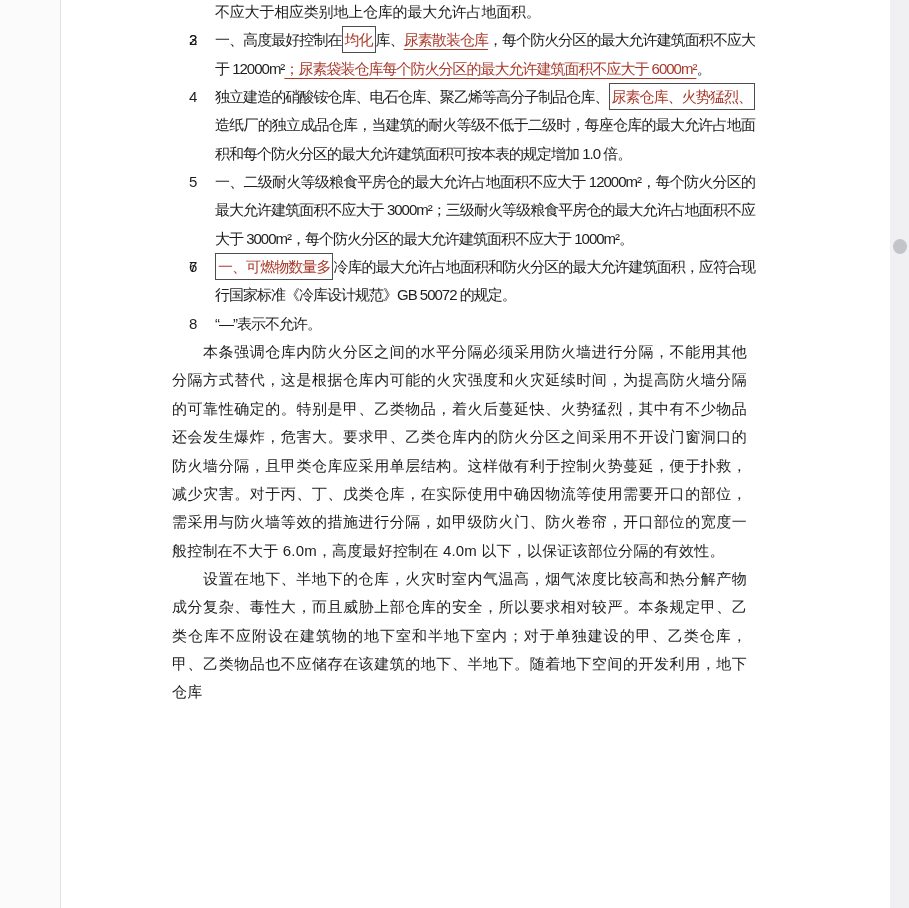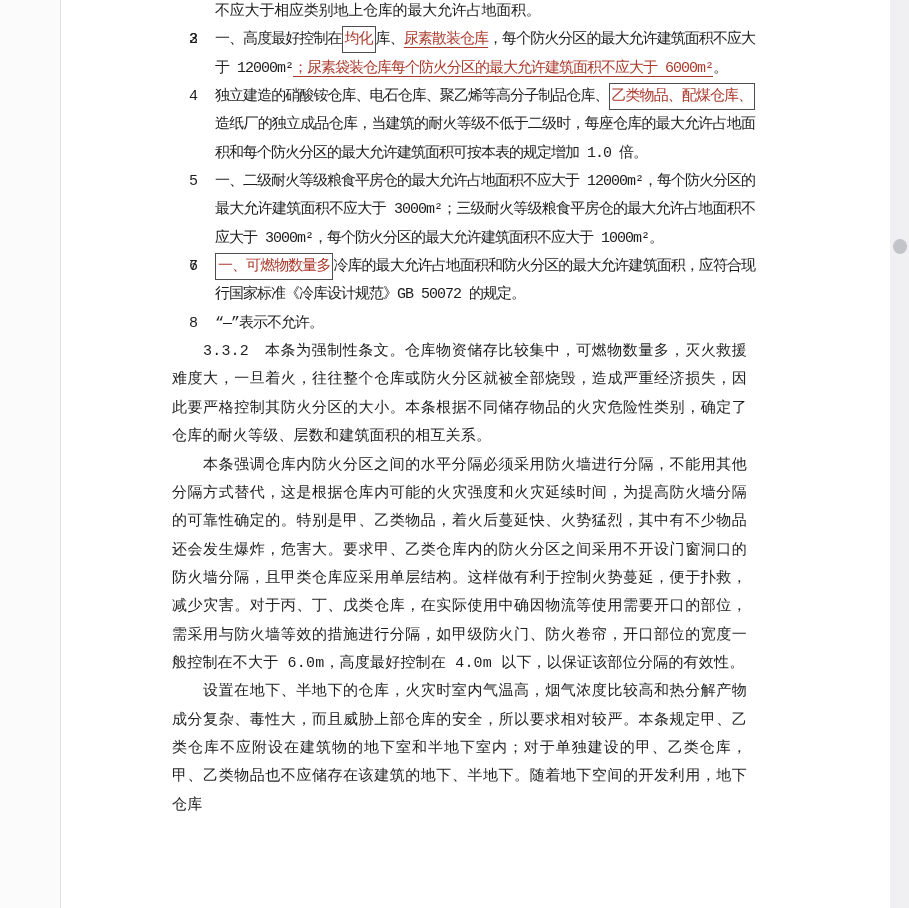--- a/index.html
+++ b/index.html
@@ -9,21 +9,21 @@
     --page-bg:#ffffff;
     --gutter-bg:#fbfbfb;
     --gutter-line:#e0e0e0;
     --track:#f0f0f2;
     --thumb:#c2c4ca;
   }
   *{margin:0;padding:0;box-sizing:border-box;}
   html,body{width:909px;height:908px;overflow:hidden;background:#fff;}
   .screen{
     position:relative;width:909px;height:908px;background:var(--page-bg);
-    font-family:Liberation Mono, monospace;
+    font-family:Liberation Sans, sans-serif;
     color:var(--text);
   }
   .left-gutter{
     position:absolute;left:0;top:0;width:61px;height:100%;
     background:var(--gutter-bg);border-right:1px solid var(--gutter-line);
   }
   .scroll-strip{
     position:absolute;right:0;top:0;width:19px;height:100%;
     background:var(--track);
   }
@@ -59,30 +59,29 @@
 
 <div class="screen">
   <div class="left-gutter"></div>
 
   <div class="text-block">
     <div class="intro-line">不应大于相应类别地上仓库的最大允许占地面积。</div>
 
     <div id="notes-list">
         <div class="list-item"><span class="item-num">2</span></div>
         <div class="list-item"><span class="item-num">3</span><span class="seg-normal">一、高度最好控制在</span><span class="seg-boxred">均化</span><span class="seg-normal">库、</span><span class="seg-redu">尿素散装仓库</span><span class="seg-normal">，每个防火分区的最大允许建筑面积不应大于 12000m²</span><span class="seg-redu">；尿素袋装仓库每个防火分区的最大允许建筑面积不应大于 6000m²</span><span class="seg-normal">。</span></div>
-        <div class="list-item"><span class="item-num">4</span><span class="seg-normal">独立建造的硝酸铵仓库、电石仓库、聚乙烯等高分子制品仓库、</span><span class="seg-boxred">乙类物品、配煤仓库、</span><span class="seg-normal">造纸厂的独立成品仓库，当建筑的耐火等级不低于二级时，每座仓库的最大允许占地面积和每个防火分区的最大允许建筑面积可按本表的规定增加 1.0 倍。</span></div>
+        <div class="list-item"><span class="item-num">4</span><span class="seg-normal">独立建造的硝酸铵仓库、电石仓库、聚乙烯等高分子制品仓库、</span><span class="seg-boxred">尿素仓库、火势猛烈、</span><span class="seg-normal">造纸厂的独立成品仓库，当建筑的耐火等级不低于二级时，每座仓库的最大允许占地面积和每个防火分区的最大允许建筑面积可按本表的规定增加 1.0 倍。</span></div>
         <div class="list-item"><span class="item-num">5</span><span class="seg-normal">一、二级耐火等级粮食平房仓的最大允许占地面积不应大于 12000m²，每个防火分区的最大允许建筑面积不应大于 3000m²；三级耐火等级粮食平房仓的最大允许占地面积不应大于 3000m²，每个防火分区的最大允许建筑面积不应大于 1000m²。</span></div>
         <div class="list-item"><span class="item-num">6</span></div>
         <div class="list-item"><span class="item-num">7</span><span class="seg-boxred">一、可燃物数量多</span><span class="seg-normal">冷库的最大允许占地面积和防火分区的最大允许建筑面积，应符合现行国家标准《冷库设计规范》GB 50072 的规定。</span></div>
         <div class="list-item"><span class="item-num">8</span><span class="seg-normal">“—”表示不允许。</span></div>
       </div>
 
 
     <div id="paragraphs">
-        <div class="para">3.3.2　本条为强制性条文。仓库物资储存比较集中，可燃物数量多，灭火救援难度大，一旦着火，往往整个仓库或防火分区就被全部烧毁，造成严重经济损失，因此要严格控制其防火分区的大小。本条根据不同储存物品的火灾危险性类别，确定了仓库的耐火等级、层数和建筑面积的相互关系。</div>
         <div class="para">本条强调仓库内防火分区之间的水平分隔必须采用防火墙进行分隔，不能用其他分隔方式替代，这是根据仓库内可能的火灾强度和火灾延续时间，为提高防火墙分隔的可靠性确定的。特别是甲、乙类物品，着火后蔓延快、火势猛烈，其中有不少物品还会发生爆炸，危害大。要求甲、乙类仓库内的防火分区之间采用不开设门窗洞口的防火墙分隔，且甲类仓库应采用单层结构。这样做有利于控制火势蔓延，便于扑救，减少灾害。对于丙、丁、戊类仓库，在实际使用中确因物流等使用需要开口的部位，需采用与防火墙等效的措施进行分隔，如甲级防火门、防火卷帘，开口部位的宽度一般控制在不大于 6.0m，高度最好控制在 4.0m 以下，以保证该部位分隔的有效性。</div>
         <div class="para">设置在地下、半地下的仓库，火灾时室内气温高，烟气浓度比较高和热分解产物成分复杂、毒性大，而且威胁上部仓库的安全，所以要求相对较严。本条规定甲、乙类仓库不应附设在建筑物的地下室和半地下室内；对于单独建设的甲、乙类仓库，甲、乙类物品也不应储存在该建筑的地下、半地下。随着地下空间的开发利用，地下仓库</div>
       </div>
   </div>
 
   <div class="scroll-strip">
     <div class="scroll-thumb"></div>
   </div>
 </div>
 

